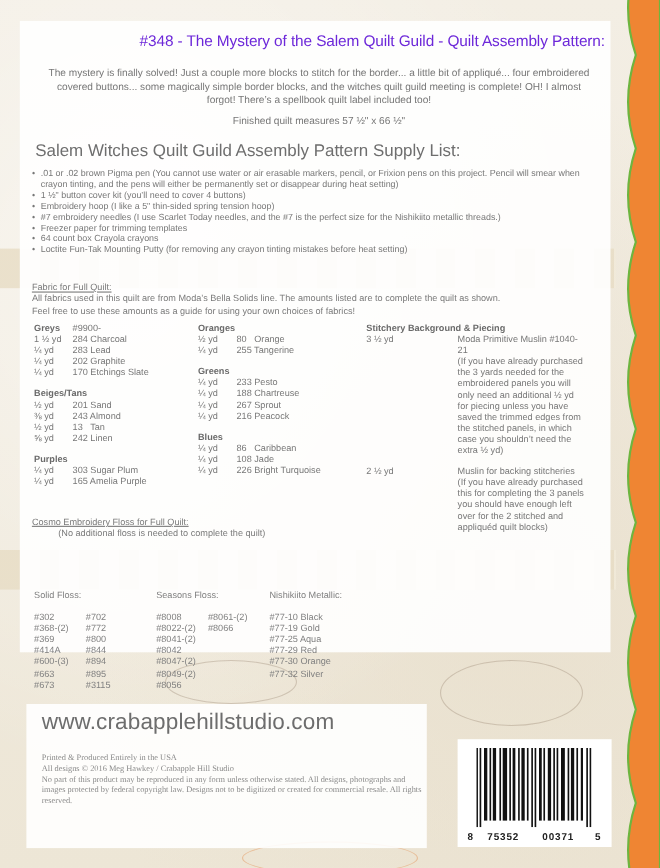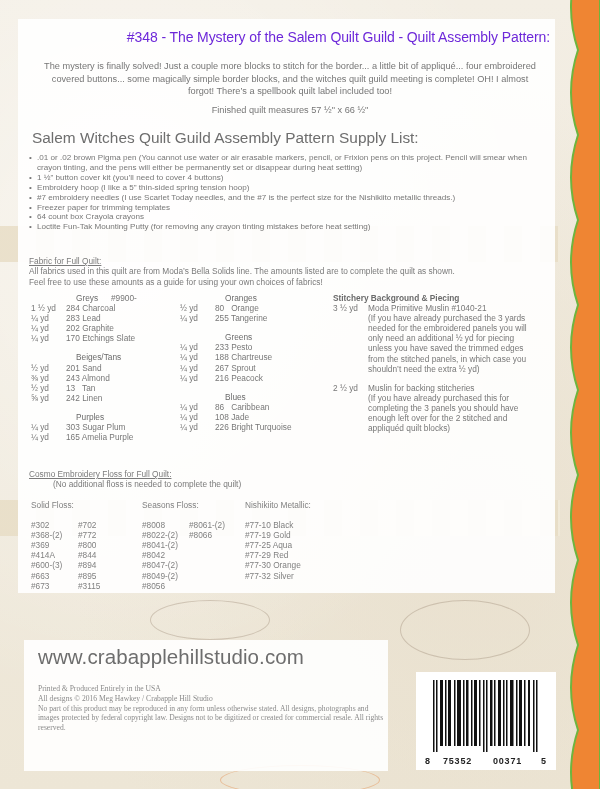--- a/index.html
+++ b/index.html
@@ -52,33 +52,33 @@
   .supply-list li { padding-left: 9px; position: relative; }
   .supply-list li::before { content: "•"; position: absolute; left: 1px; top: 0; }
   .fabric-head {
     position: absolute; left: 29px; top: 256px; font-size: 8.3px; color: #7a7a7a; text-decoration: underline;
   }
   .fabric-desc {
     position: absolute; left: 29px; top: 266px; width: 520px;
     font-size: 8.3px; line-height: 10.5px; color: #7a7a7a;
   }
   .fabric-col { position: absolute; font-size: 8.3px; line-height: 10.1px; color: #777; }
-  .fabric-col .grp-head { font-weight: normal; color: #6a6a6a; margin-top: 0; margin-left: 45px; }
+  .fabric-col .grp-head { font-weight: bold; color: #6a6a6a; margin-top: 0; }
   .fabric-col .grp { margin-bottom: 9px; }
   .fabric-row { display: flex; white-space: nowrap; }
   .fabric-row .amt { width: 35px; }
   .stitch-block { position: absolute; left: 333px; top: 293px; width: 200px; font-size: 8.3px; line-height: 10.1px; color: #777; }
   .stitch-block .grp-head { font-weight: bold; color: #6a6a6a; }
   .stitch-item { display: flex; margin-bottom: 9px; }
   .stitch-item .amt { width: 35px; flex: none; }
-  .stitch-item .desc { width: 165px; }
+  .stitch-item .desc { width: 165px; margin-left: 48px; }
   .floss-head { position: absolute; left: 29px; top: 469px; font-size: 8.3px; color: #7a7a7a; text-decoration: underline; white-space: nowrap; }
   .floss-note { position: absolute; left: 29px; top: 479px; font-size: 8.3px; color: #7a7a7a; white-space: nowrap; padding-left: 24px; }
   .floss-col { position: absolute; top: 500px; font-size: 8.3px; line-height: 10.1px; color: #808080; }
-  .floss-col .col-head { margin-bottom: 10px; white-space: nowrap; }
+  .floss-col .col-head { margin-bottom: 10px; white-space: nowrap; margin-top: 36px; }
   .floss-grid { display: flex; }
   .floss-grid .sub { width: 47px; }
   .floss-grid .sub div { white-space: nowrap; }
 
   .bottom-panel {
     position: absolute; left: 24px; top: 640px; width: 364px; height: 131px;
     background: rgba(255,255,255,0.9);
   }
   .website {
     position: absolute; left: 38px; top: 645px; font-size: 20.5px; color: #6d6d6d; white-space: nowrap; letter-spacing: 0.1px;

